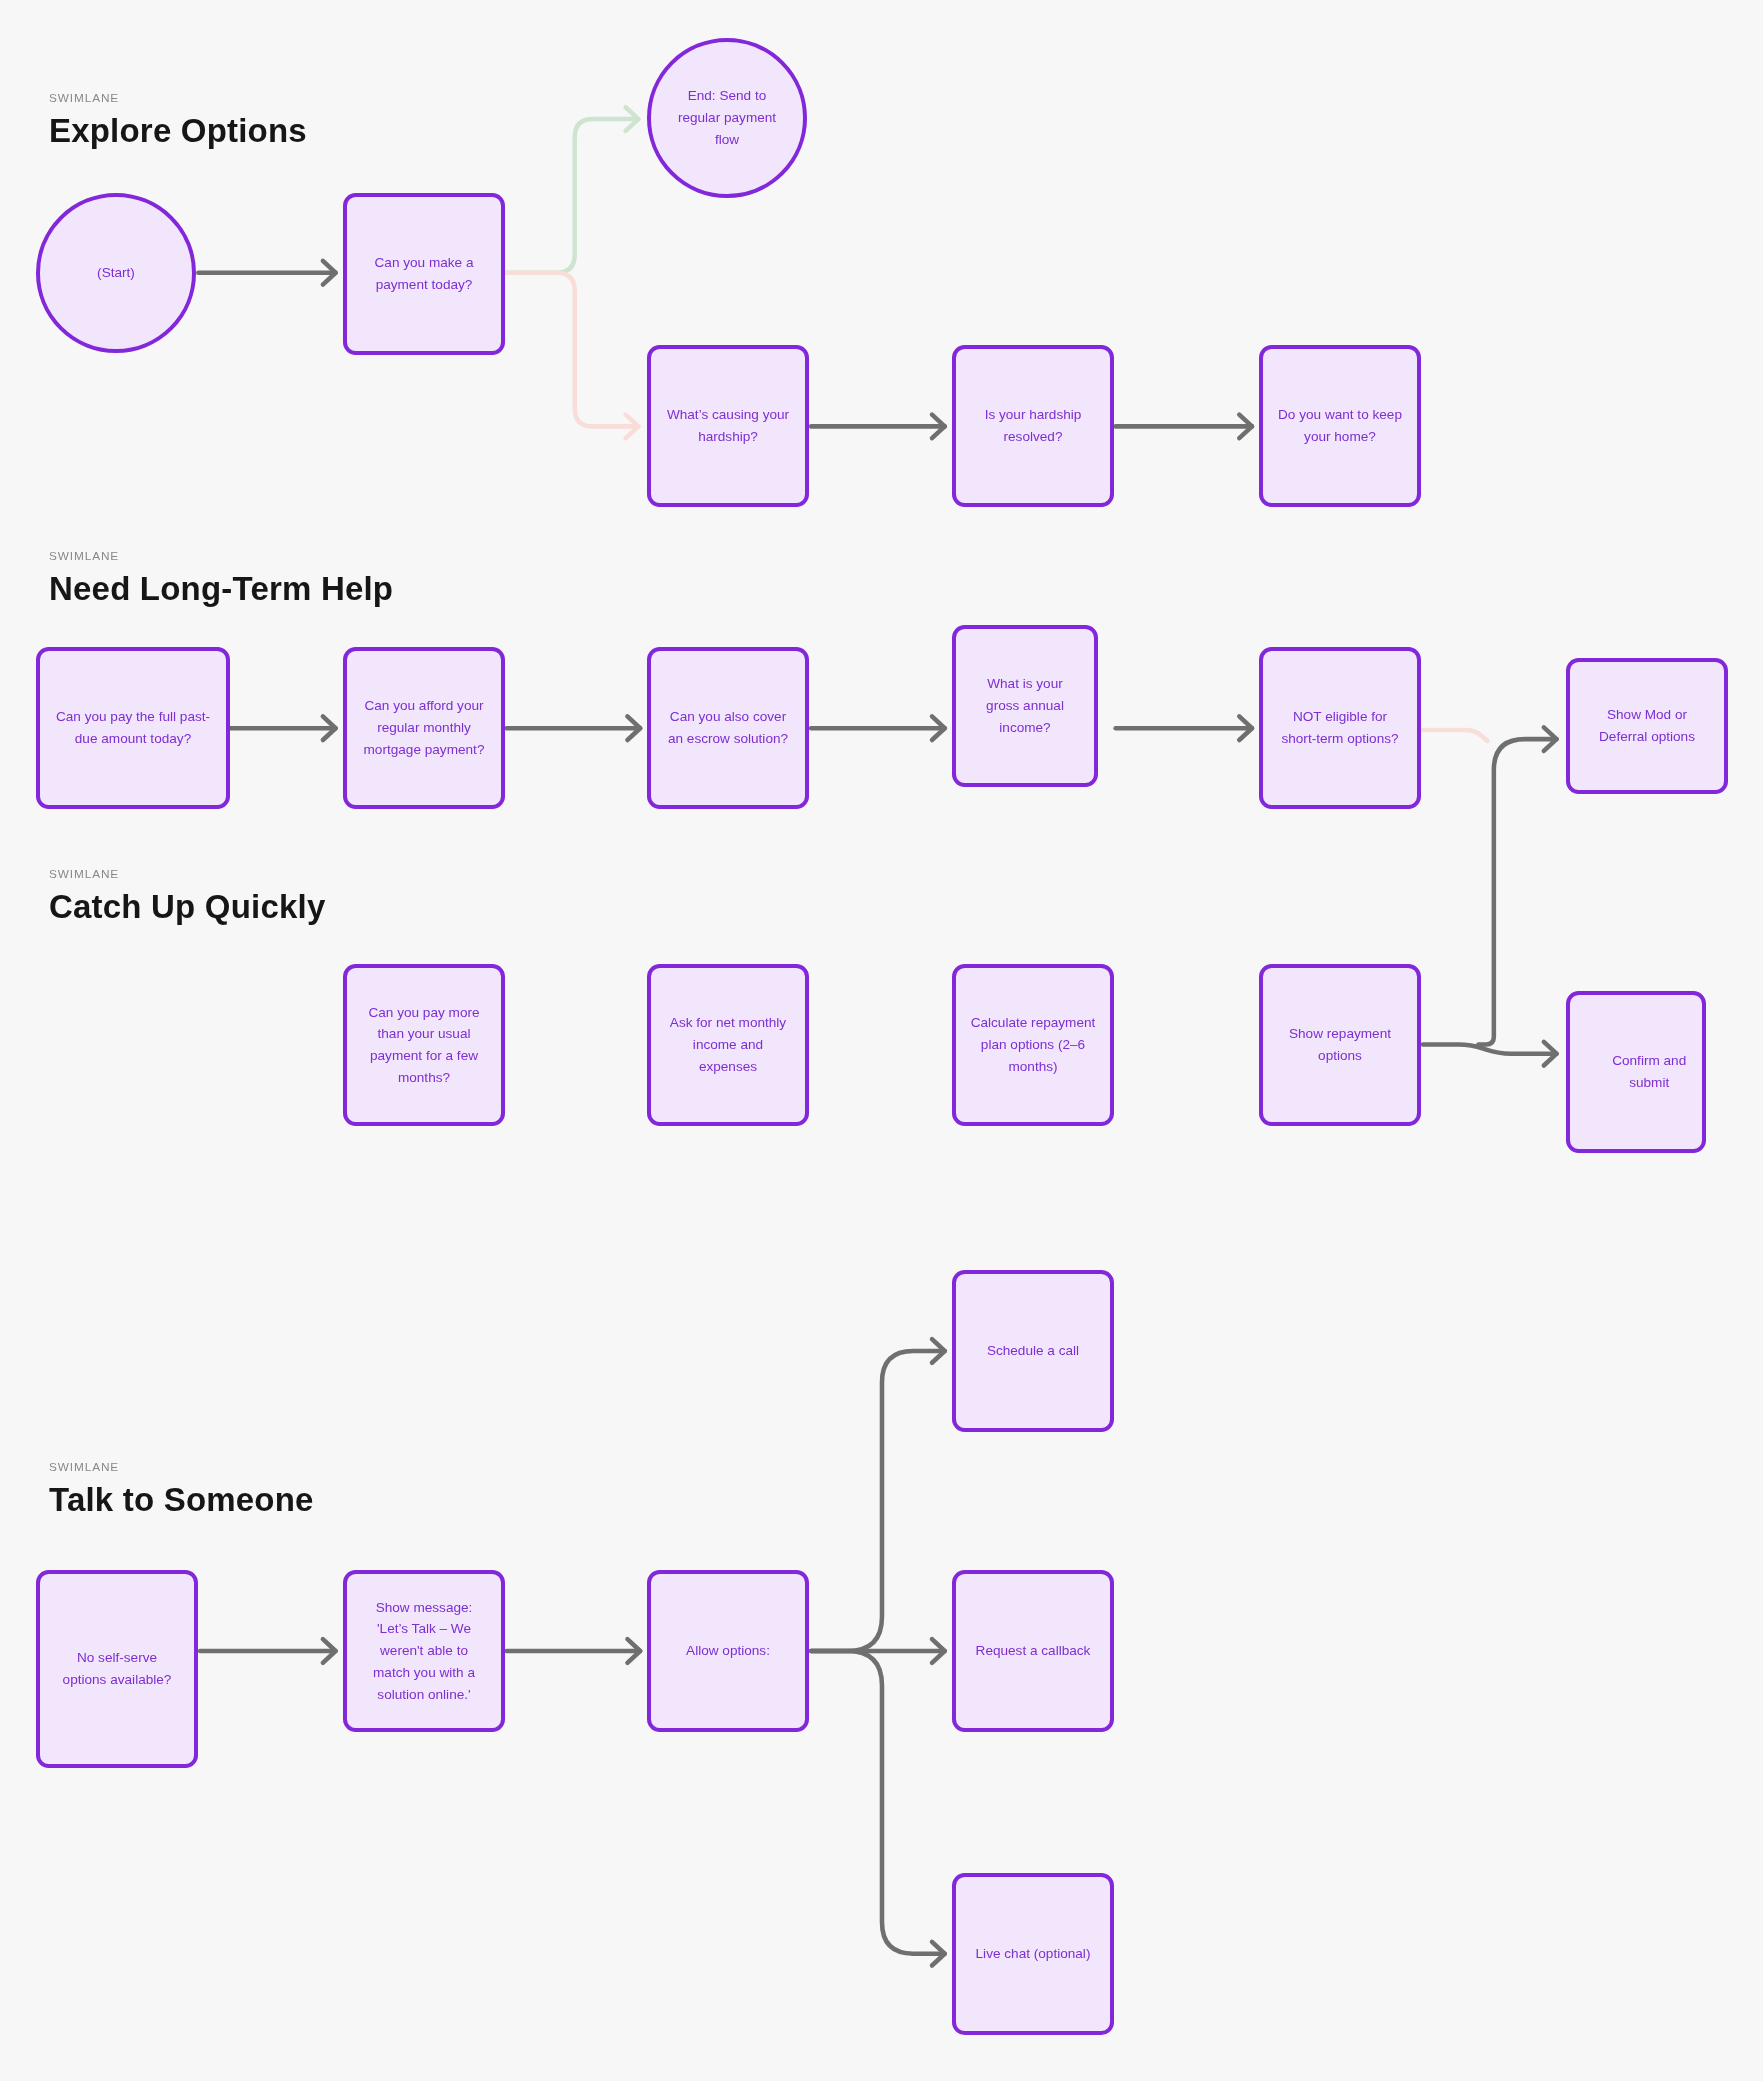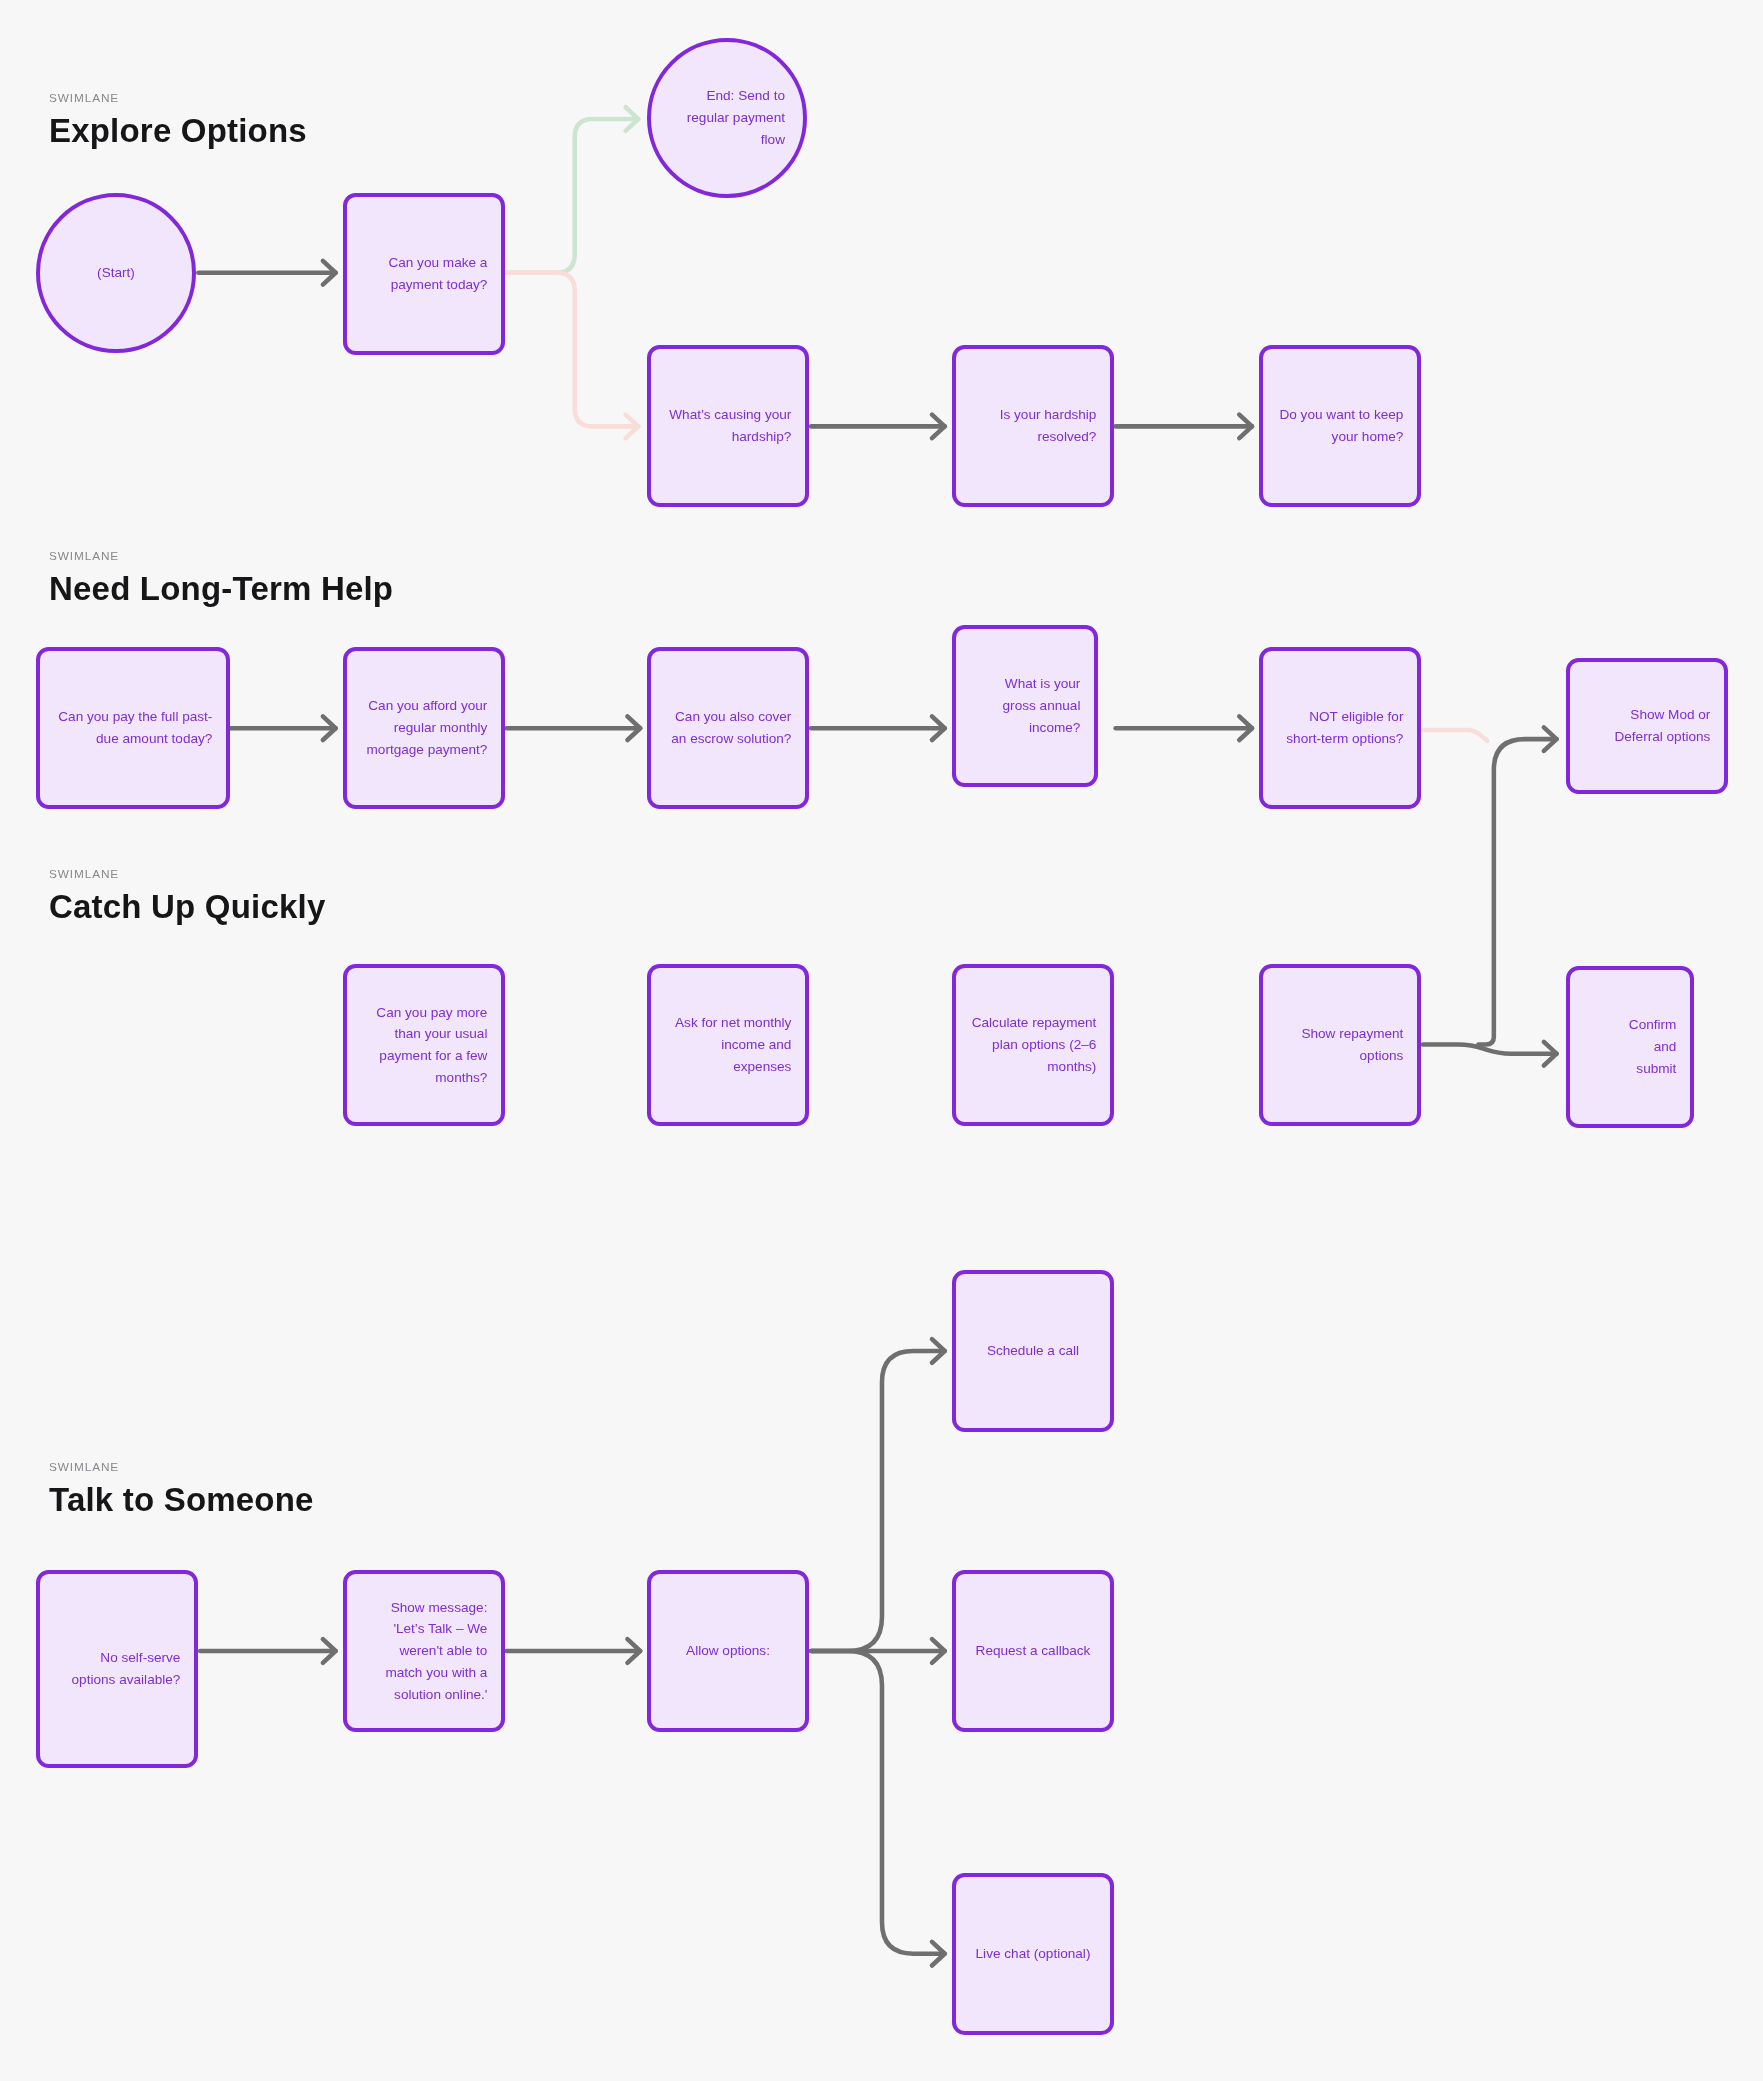--- a/index.html
+++ b/index.html
@@ -29,21 +29,21 @@
     font-weight: 600;
     letter-spacing: 0.2px;
     color: var(--lane-title, #161618);
   }
 
   .node {
     position: absolute;
     display: flex;
     align-items: center;
     justify-content: center;
-    text-align: right;
+    text-align: center;
     background: var(--node-fill, #f2e6fc);
     border: 4.5px solid var(--node-border, #8227d9);
     border-radius: 12.7px;
     color: var(--node-text, #7d2fd2);
     font-size: 13.6px;
     font-weight: 500;
     line-height: 1.6;
     padding: 13.6px;
     cursor: default;
   }
@@ -149,21 +149,21 @@
       </div>
       <div class="node" style="left: 647px; top: 964px; width: 162px; height: 162px;">
         <span>Ask for net monthly income and expenses</span>
       </div>
       <div class="node" style="left: 952px; top: 964px; width: 162px; height: 162px;">
         <span>Calculate repayment plan options (2–6 months)</span>
       </div>
       <div class="node" style="left: 1259px; top: 964px; width: 162px; height: 162px;">
         <span>Show repayment options</span>
       </div>
-      <div class="node" style="left: 1566px; top: 966px; width: 128px; height: 162px; padding-left: 40px;">
+      <div class="node" style="left: 1566px; top: 991px; width: 140px; height: 162px; padding-left: 40px;">
         <span>Confirm and submit</span>
       </div>
       <div class="node" style="left: 36px; top: 1570px; width: 162px; height: 198px;">
         <span>No self-serve options available?</span>
       </div>
       <div class="node" style="left: 343px; top: 1570px; width: 162px; height: 162px;">
         <span>Show message: 'Let’s Talk – We weren't able to match you with a solution online.'</span>
       </div>
       <div class="node" style="left: 647px; top: 1570px; width: 162px; height: 162px;">
         <span>Allow options:</span>

